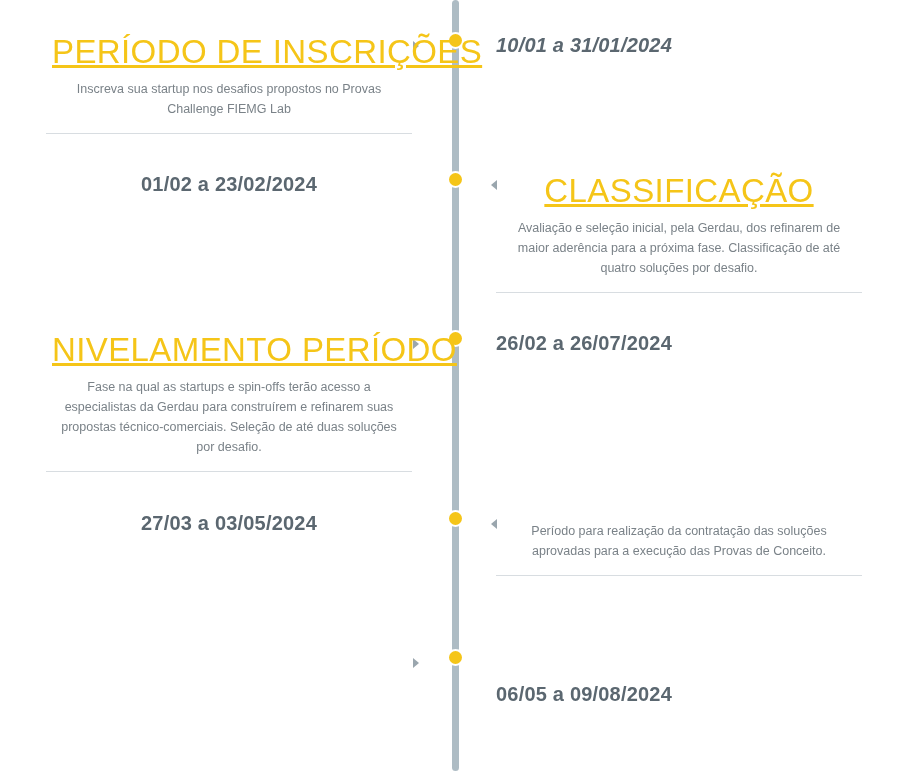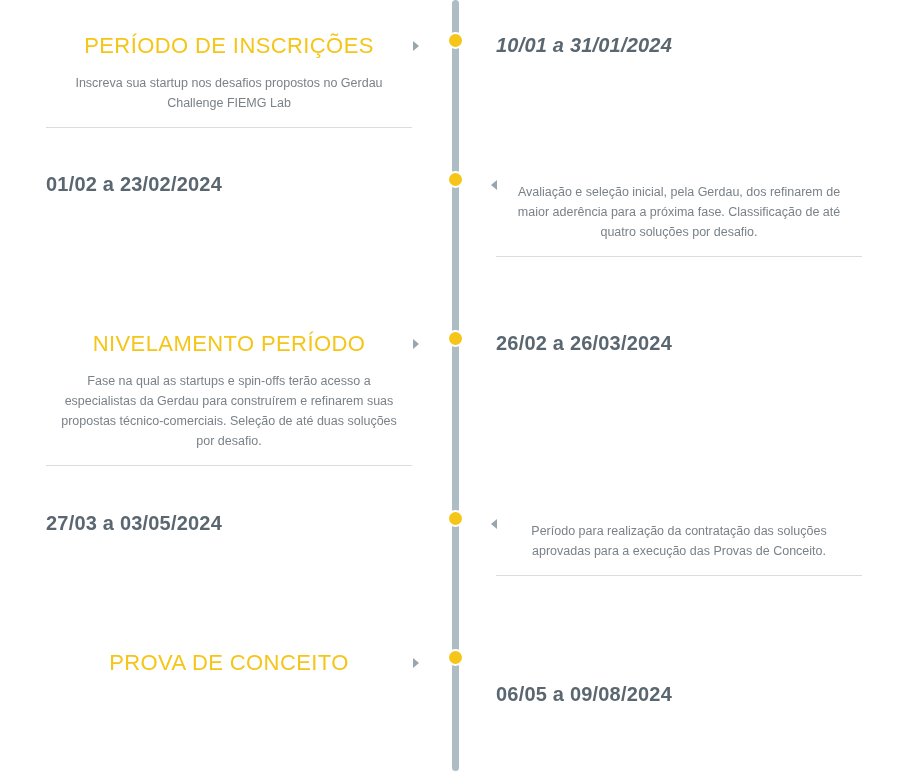--- a/index.html
+++ b/index.html
@@ -75,94 +75,96 @@
     left: 46px;
     text-align: center;
   }
   .side.right {
     left: 496px;
     text-align: center;
   }
 
   .phase-title {
     color: #f5c518;
-    font-size: 22px;
+    font-size: 33px;
     font-weight: normal;
     letter-spacing: 0.4px;
     line-height: 30px;
-    margin: 0;
+    margin: 6px;
     white-space: nowrap;
+    text-decoration: underline;
   }
 
   .phase-desc {
     color: #7a8288;
     font-size: 12.5px;
     line-height: 20px;
     margin: 12px 0 0 0;
     padding: 0 14px 14px 14px;
     border-bottom: 1px solid #d8dde1;
   }
 
   .date {
     color: #5b6770;
     font-size: 20px;
     font-weight: bold;
     letter-spacing: 0.2px;
     white-space: nowrap;
     margin: 0;
   }
 
-  .date.align-right { text-align: left; }
+  .date.align-right { text-align: center; }
   .date.align-left  { text-align: left; }
 </style>
 </head>
 <body>
 
 <div class="timeline">
 
   <div class="rail"></div>
 
   <div class="row" style="top:0;">
     <div class="dot" style="top:34px;"></div>
     <div class="arrow right" style="left:413px; top:41px;"></div>
 
     <div class="side left" style="top:31px;">
       <p class="phase-title">PERÍODO DE INSCRIÇÕES</p>
-      <p class="phase-desc">Inscreva sua startup nos desafios propostos no Gerdau Challenge FIEMG Lab</p>
+      <p class="phase-desc">Inscreva sua startup nos desafios propostos no Provas Challenge FIEMG Lab</p>
     </div>
 
     <div class="side right" style="top:34px;font-style:italic;">
       <p class="date align-left">10/01 a 31/01/2024</p>
     </div>
   </div>
 
   <div class="row" style="top:139px;">
     <div class="dot" style="top:34px;"></div>
     <div class="arrow left" style="left:491px; top:41px;"></div>
 
     <div class="side left" style="top:34px;">
       <p class="date align-right">01/02 a 23/02/2024</p>
     </div>
 
     <div class="side right" style="top:31px;">
+      <p class="phase-title">CLASSIFICAÇÃO</p>
       <p class="phase-desc">Avaliação e seleção inicial, pela Gerdau, dos refinarem de maior aderência para a próxima fase. Classificação de até quatro soluções por desafio.</p>
     </div>
   </div>
 
   <div class="row" style="top:298px;">
     <div class="dot" style="top:34px;"></div>
     <div class="arrow right" style="left:413px; top:41px;"></div>
 
     <div class="side left" style="top:31px;">
       <p class="phase-title">NIVELAMENTO PERÍODO</p>
       <p class="phase-desc">Fase na qual as startups e spin-offs terão acesso a especialistas da Gerdau para construírem e refinarem suas propostas técnico-comerciais. Seleção de até duas soluções por desafio.</p>
     </div>
 
     <div class="side right" style="top:34px;">
-      <p class="date align-left">26/02 a 26/03/2024</p>
+      <p class="date align-left">26/02 a 26/07/2024</p>
     </div>
   </div>
 
   <div class="row" style="top:478px;">
     <div class="dot" style="top:34px;"></div>
     <div class="arrow left" style="left:491px; top:41px;"></div>
 
     <div class="side left" style="top:34px;">
       <p class="date align-right">27/03 a 03/05/2024</p>
     </div>
@@ -170,21 +172,20 @@
     <div class="side right" style="top:31px;">
       <p class="phase-desc">Período para realização da contratação das soluções aprovadas para a execução das Provas de Conceito.</p>
     </div>
   </div>
 
   <div class="row" style="top:617px;">
     <div class="dot" style="top:34px;"></div>
     <div class="arrow right" style="left:413px; top:41px;"></div>
 
     <div class="side left" style="top:31px;">
-      <p class="phase-title">PROVA DE CONCEITO</p>
     </div>
 
     <div class="side right" style="top:34px;margin-top:32px;">
       <p class="date align-left">06/05 a 09/08/2024</p>
     </div>
   </div>
 
 </div>
 
 </body></html>

